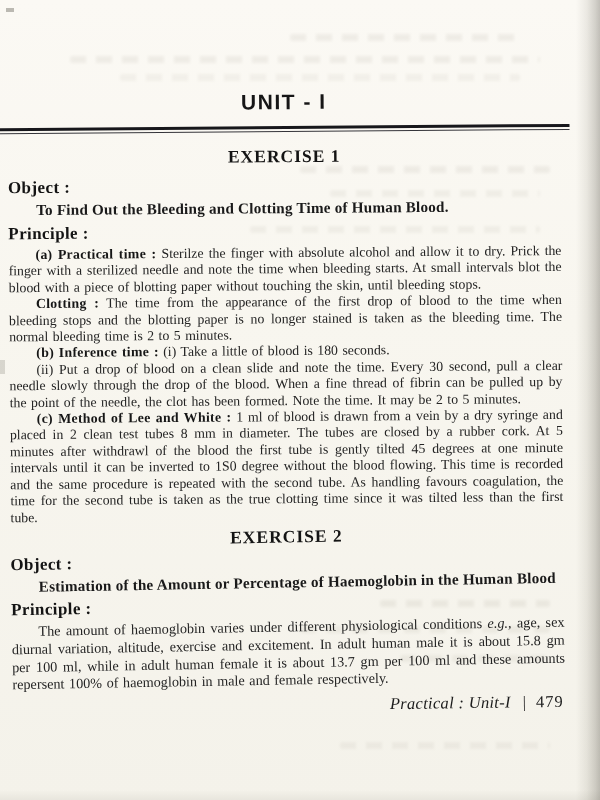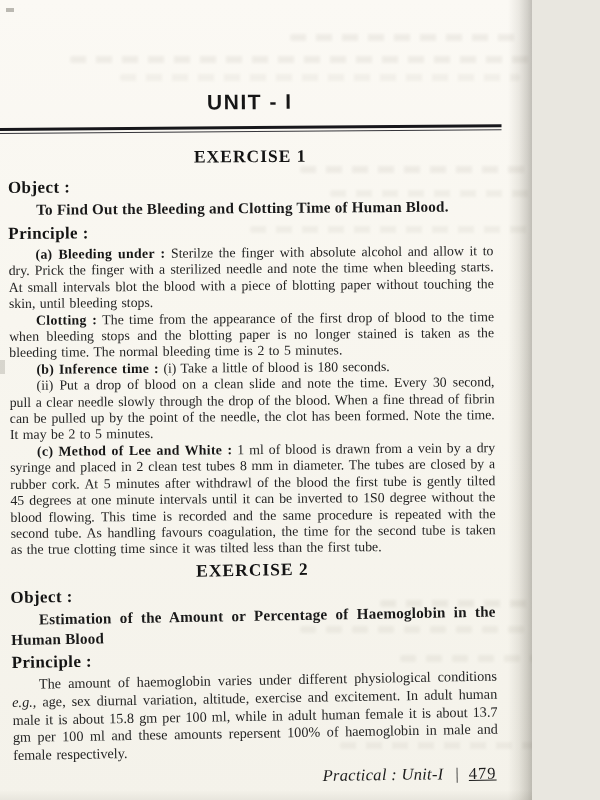--- a/index.html
+++ b/index.html
@@ -1,17 +1,17 @@
 <!DOCTYPE html>
 <html><head>
 <meta charset="utf-8">
 <style>
   html,body { margin:0; padding:0; background:#e9e7e0; }
   .sheet {
-    position:relative; width:532px; height:800px; overflow:hidden;
+    position:relative; width:600px; height:800px; overflow:hidden;
     background:linear-gradient(180deg,#fbf9f4 0%, #f8f6ef 40%, #f4f2ea 100%);
     font-family:"Liberation Serif", serif; color:#222;
   }
   .edge-shade {
     position:absolute; top:0; right:0; width:24px; height:800px;
     background:linear-gradient(to right, rgba(90,85,70,0) 0%, rgba(90,85,70,.10) 45%, rgba(70,66,54,.22) 80%, rgba(60,56,46,.30) 100%);
     pointer-events:none;
   }
   .bottom-shade {
     position:absolute; left:0; bottom:0; width:600px; height:10px;
@@ -57,21 +57,21 @@
   .body-p.first { margin-top:3px; }
   .body-p b { letter-spacing:.3px; color:#161616; }
   .ex2 { transform:rotate(-0.55deg); transform-origin:left center; }
   .ex2 .body-p { font-size:14.2px; line-height:17.8px; }
   .footer {
     margin-top:6px; text-align:right; padding-right:2px;
     font-size:16.5px; color:#1d1d1d; transform:rotate(0.25deg);
   }
   .footer .ftitle { font-style:italic; letter-spacing:.3px; }
   .footer .fsep { display:inline-block; margin:0 10px 0 12px; color:#2a2a2a; }
-  .footer .fpage { letter-spacing:1px;text-decoration:underline; }
+  .footer .fpage { letter-spacing:1px; }
   .speck { position:absolute; background:rgba(70,66,55,.35); filter:blur(.6px); pointer-events:none; }
 </style>
 </head>
 <body>
 
 <div class="sheet">
 
   <div class="bleed" style="top:34px;left:290px;width:230px;"></div>
   <div class="bleed" style="top:56px;left:70px;width:470px;"></div>
   <div class="bleed" style="top:74px;left:120px;width:400px;opacity:.12;"></div>
@@ -90,21 +90,21 @@
     <div class="unit-title">UNIT - I</div>
 
     <div class="double-rule"></div>
 
     <div class="ex-heading">EXERCISE 1</div>
 
     <div class="side-label">Object :</div>
     <div class="object-text">To Find Out the Bleeding and Clotting Time of Human Blood.</div>
     <div class="side-label" style="margin-top:3px;">Principle :</div>
 
-    <p class="body-p first"><b>(a) Bleeding under :</b> <span>Sterilze the finger with absolute alcohol and allow it to dry. Prick the finger with a sterilized needle and note the time when bleeding starts. At small intervals blot the blood with a piece of blotting paper without touching the skin, until bleeding stops.</span></p>
+    <p class="body-p first"><b>(a) Practical time :</b> <span>Sterilze the finger with absolute alcohol and allow it to dry. Prick the finger with a sterilized needle and note the time when bleeding starts. At small intervals blot the blood with a piece of blotting paper without touching the skin, until bleeding stops.</span></p>
 
     <p class="body-p"><b>Clotting :</b> <span>The time from the appearance of the first drop of blood to the time when bleeding stops and the blotting paper is no longer stained is taken as the bleeding time. The normal bleeding time is 2 to 5 minutes.</span></p>
 
     <p class="body-p"><b>(b) Inference time :</b> <span>(i) Take a little of blood is 180 seconds.</span></p>
 
     <p class="body-p"><span>(ii) Put a drop of blood on a clean slide and note the time. Every 30 second, pull a clear needle slowly through the drop of the blood. When a fine thread of fibrin can be pulled up by the point of the needle, the clot has been formed. Note the time. It may be 2 to 5 minutes.</span></p>
 
     <p class="body-p"><b>(c) Method of Lee and White :</b> <span>1 ml of blood is drawn from a vein by a dry syringe and placed in 2 clean test tubes 8 mm in diameter. The tubes are closed by a rubber cork. At 5 minutes after withdrawl of the blood the first tube is gently tilted 45 degrees at one minute intervals until it can be inverted to 1S0 degree without the blood flowing. This time is recorded and the same procedure is repeated with the second tube. As handling favours coagulation, the time for the second tube is taken as the true clotting time since it was tilted less than the first tube.</span></p>
 
     <div class="ex2">

